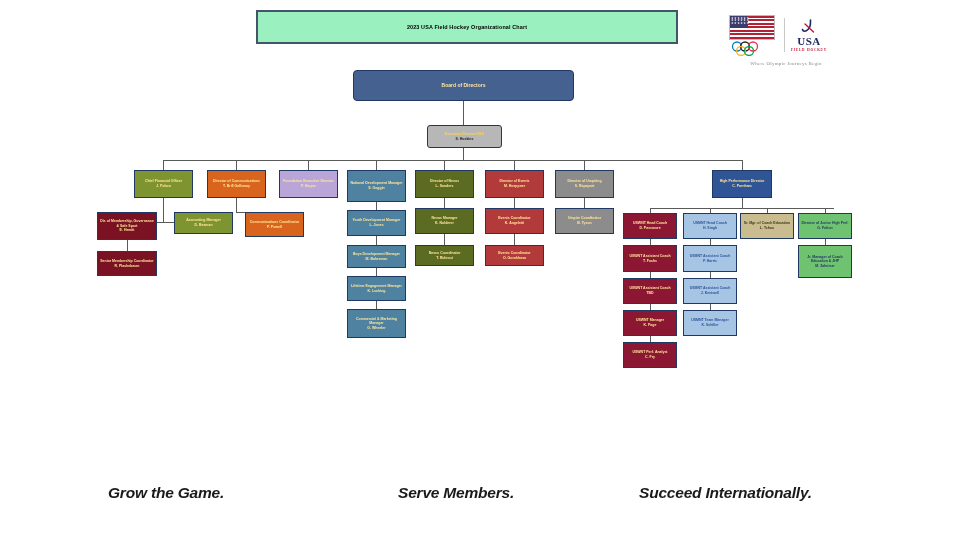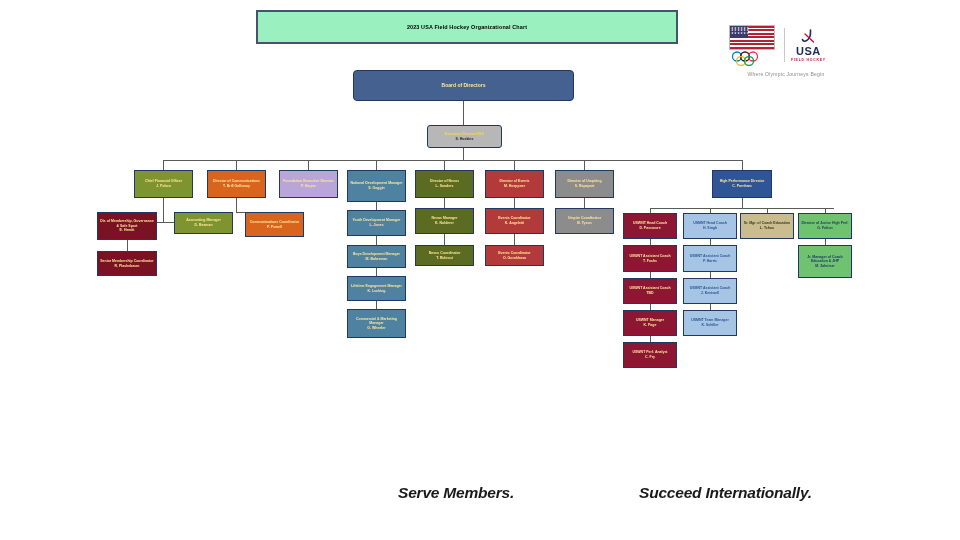--- a/index.html
+++ b/index.html
@@ -14,21 +14,21 @@
   .title-banner{
     position:absolute;left:256px;top:10px;width:418px;height:30px;
     background:#9AF0BF;border:2px solid #44546A;
     display:flex;align-items:center;justify-content:center;
   }
   .title-banner span{
     font-size:5.4px;font-weight:bold;color:#000;letter-spacing:.15px;
   }
 
   
-  .logo-wrap{position:absolute;left:726px;top:22px;width:120px;height:62px;}
+  .logo-wrap{position:absolute;left:726px;top:12px;width:120px;height:62px;font-family:Liberation Serif, serif;}
   .logo-row{display:flex;align-items:center;height:46px;}
   .flag-rings{width:52px;display:flex;flex-direction:column;align-items:center;}
   .flag{width:44px;height:23px;position:relative;overflow:hidden;border:0.5px solid #bbb;}
   .flag .stripes{position:absolute;inset:0;
     background:repeating-linear-gradient(to bottom,#B22234 0 1.75px,#fff 1.75px 3.5px);}
   .flag .canton{position:absolute;left:0;top:0;width:18px;height:12.5px;background:#3C3B6E;}
   .flag .stars{position:absolute;left:1px;top:1px;width:16px;height:10.5px;
     color:#fff;font-size:3px;line-height:2.6px;letter-spacing:.4px;}
   .rings{margin-top:1px;width:46px;height:15px;}
   .logo-div{width:1px;height:34px;background:#c9c9c9;margin:0 6px;}
@@ -346,16 +346,17 @@
 
   <div class="box c-green" style="left:798px;top:213px;width:54px;height:26px;">
     <div class="t"><span>Director of Junior High Perf.</span><br>
       <span>G. Fulton</span></div>
   </div>
   <div class="box c-green" style="left:798px;top:245px;width:54px;height:33px;">
     <div class="t"><span>Jr. Manager of Coach Education &amp; JHP</span><br>
       <span>M. Zahniser</span></div>
   </div>
 
+  <div class="slogan" style="left:108px;top:484px;">Grow the Game.</div>
   <div class="slogan" style="left:639px;top:484px;">Succeed Internationally.</div>
   <div class="slogan" style="left:398px;top:484px;">Serve Members.</div>
 
 </div>
 
 </body></html>

